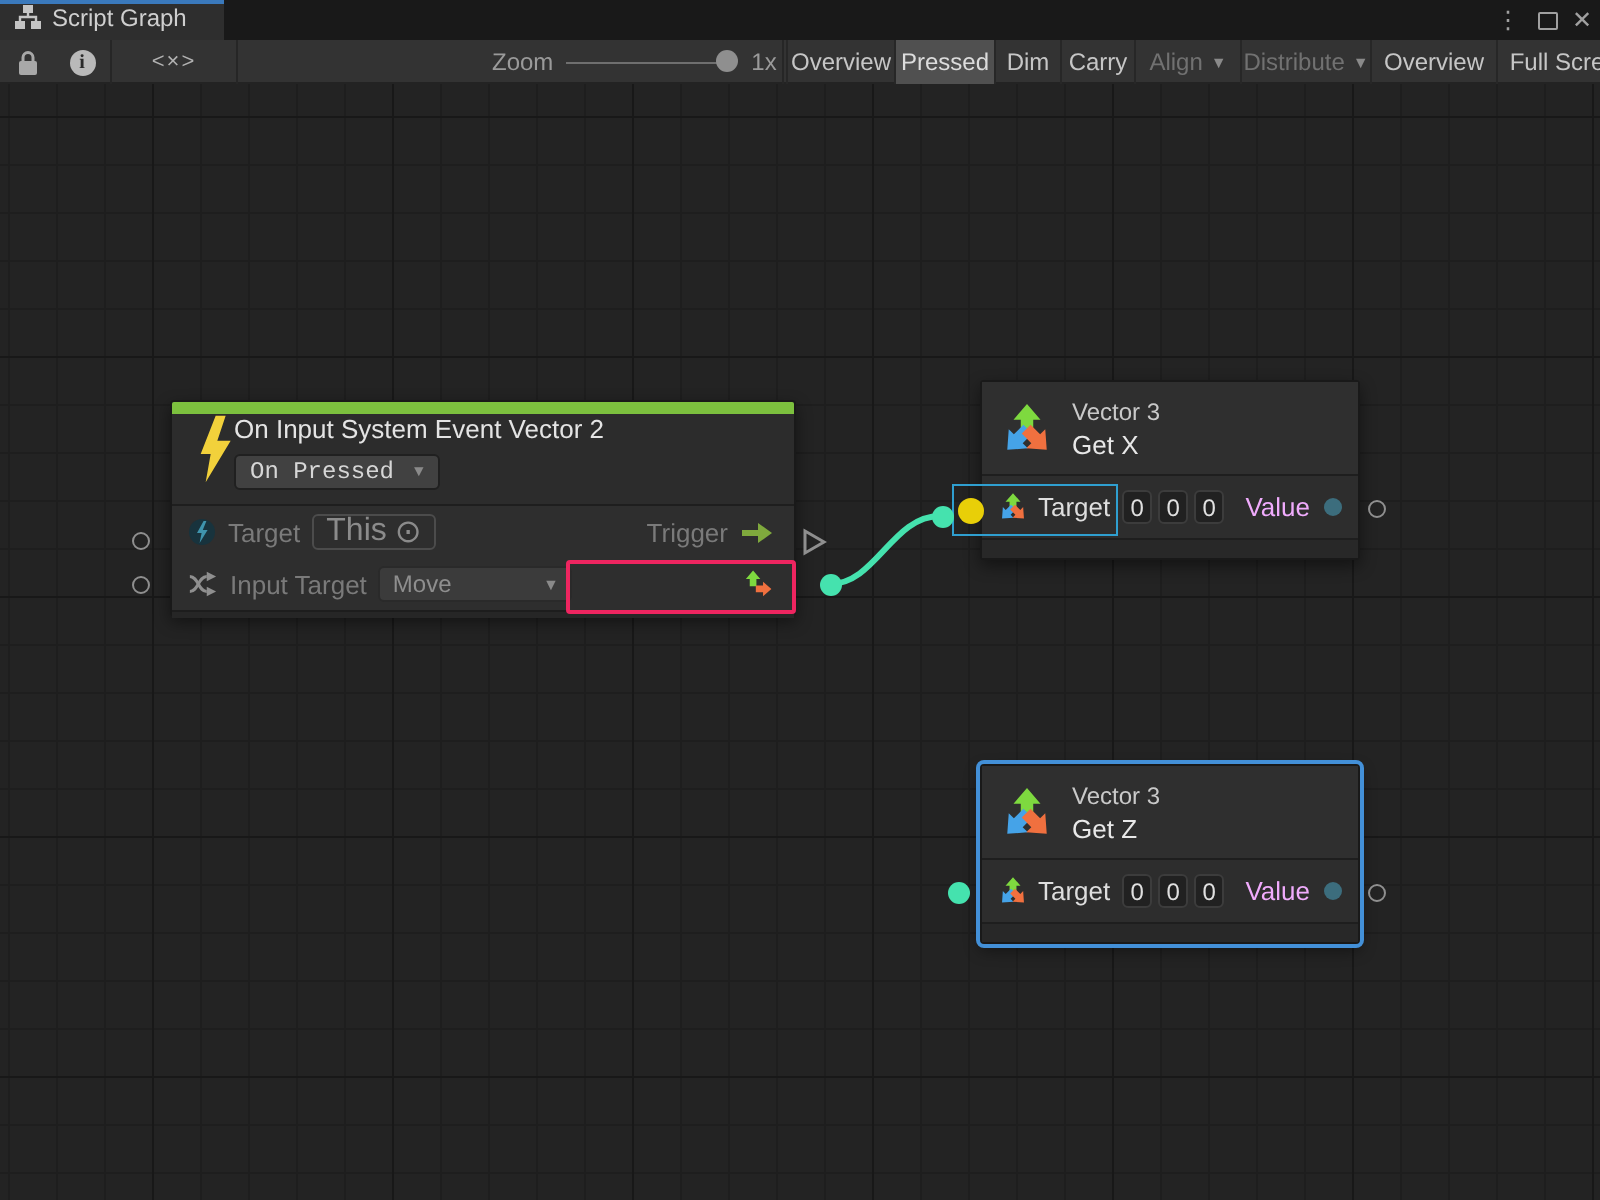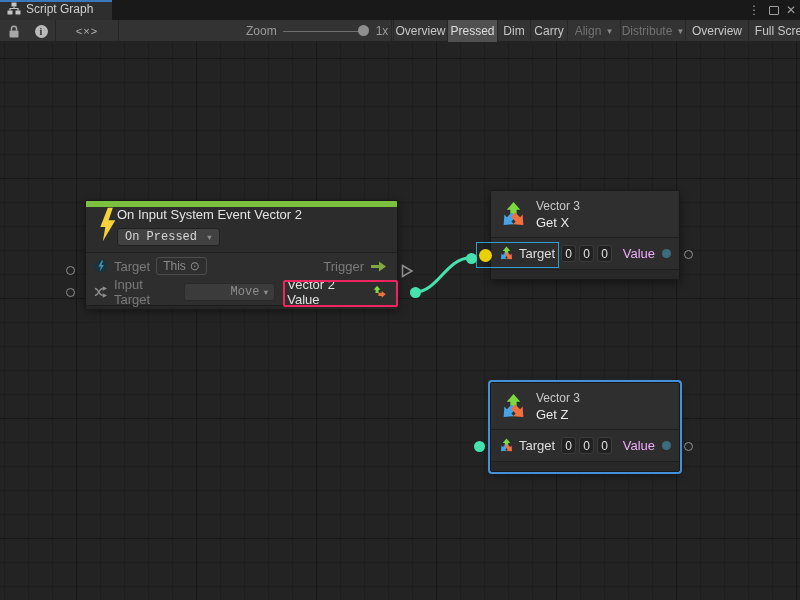--- a/index.html
+++ b/index.html
@@ -64,24 +64,24 @@
   .node-event { left:85px; top:158px; width:313px; height:108px; }
   .greenbar { height:6px; background:#7cc03e; border-radius:1px 1px 0 0; }
   .ev-header { height:45px; display:flex; padding-left:11px; background:#2c2c2c; }
   .ev-title { font-size:13px; color:#e4e4e4; margin-bottom:4px; white-space:nowrap; }
   .dropdown { display:inline-flex; align-items:center; gap:6px; background:#414141; border:1px solid #202020;
               border-radius:3px; height:18px; padding:0 7px; font-size:12px; color:#d6d6d6;font-family:Liberation Mono, monospace; }
   .ev-rows { background:#2e2e2e; }
   .ev-row { height:26px; display:flex; align-items:center; gap:6px; padding:0 10px 0 8px; font-size:13px; }
   .spacer { flex:1; }
   .chip { display:inline-flex; align-items:center; gap:4px; border:1px solid #4c4c4c; border-radius:3px;
-          height:18px; padding:0 6px; font-size:12px; color:#8b8b8b; }
-  .select { display:inline-flex; align-items:center; justify-content:flex-end; background:#3b3b3b;
+          height:18px; padding:0 6px; font-size:16px; color:#8b8b8b; }
+  .select { display:inline-flex; align-items:center; justify-content:space-between; background:#3b3b3b;
             border:1px solid #2a2a2a; border-radius:3px; width:97px; height:18px; padding:0 6px;
-            font-size:12px; color:#8e8e8e;font-family:Liberation Mono, monospace; }
+            font-size:12px; color:#8e8e8e; }
   .ev-footer { height:4px; background:#262626; border-top:1px solid #1d1d1d; }
 
   
   .node-get { width:190px; height:90px; }
   .node-getx { left:490px; top:148px; }
   .node-getz { left:490px; top:340px; box-shadow:0 0 0 2px #4390d8, 0 3px 8px rgba(0,0,0,.45); }
   .get-header { height:46px; display:flex; align-items:center; gap:9px; padding-left:9px; background:#2f2f2f; }
   .get-cat { font-size:12px; color:#c9c9c9; margin-bottom:2px; }
   .get-title { font-size:13px; color:#e8e8e8; }
   .get-row { height:31px; display:flex; align-items:center; padding:0 8px; font-size:13px; background:#2d2d2d; }
@@ -225,21 +225,20 @@
             <path d="M10 0.5 L15 3 L10 5.5 Z" fill="#8f8f8f"></path>
             <path d="M1 3 C5.5 3 5.5 11 10 11" stroke="#8f8f8f" stroke-width="1.6" fill="none"></path>
             <path d="M10 8.5 L15 11 L10 13.5 Z" fill="#8f8f8f"></path>
           </svg>
           <span class="dim">Input Target</span>
           <span class="select">
             <span>Move</span>
             <span class="caret">▼</span>
           </span>
           <span class="spacer"></span>
-          <span class="bright">Vector 2 Value</span>
           <svg width="17" height="17" viewBox="0 0 26 26">
             <use href="#barrow" fill="#7ed93f" transform="translate(10,2) scale(0.85)"></use>
             <use href="#barrow" fill="#f0703f" transform="translate(24,16) rotate(90) scale(0.85)"></use>
           </svg>
         </div>
       </div>
       <div class="ev-footer"></div>
     </div>
 
     <div class="node node-get node-getx">

